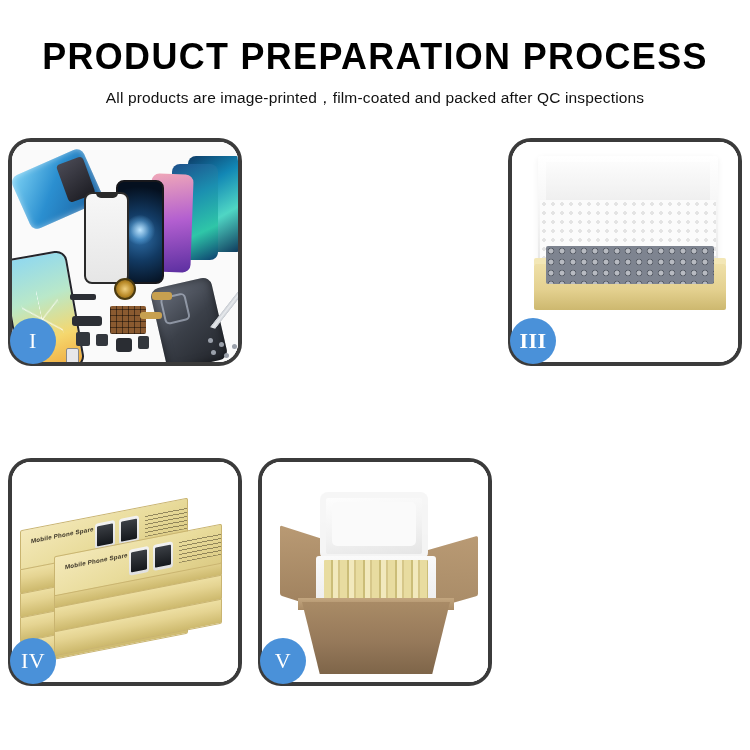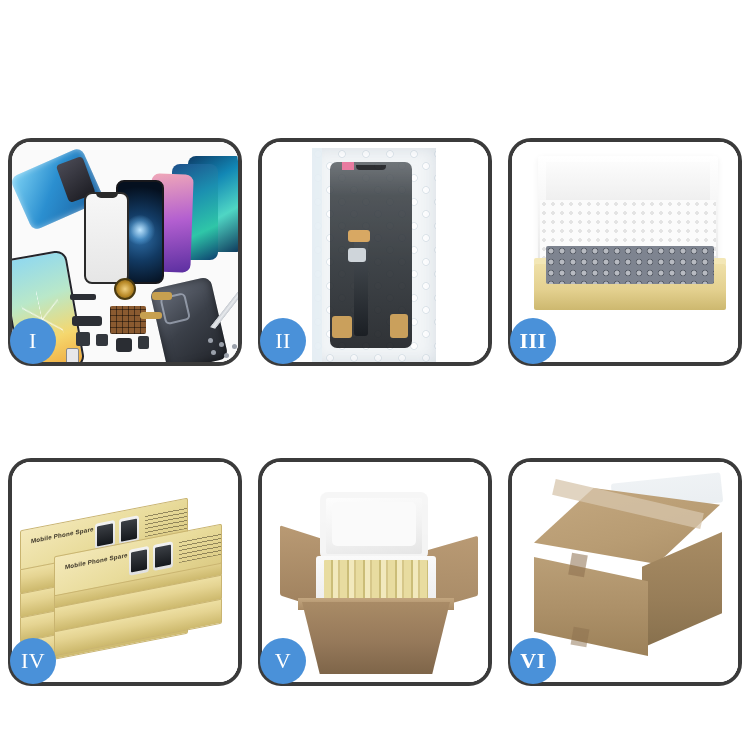--- a/index.html
+++ b/index.html
@@ -349,20 +349,24 @@
     position:absolute; left:100px; top:16px; width:110px; height:30px;
     background: linear-gradient(180deg, rgba(236,240,243,.85), rgba(214,222,228,.5));
     transform: rotate(-6deg); border-radius:3px;
   }
 </style>
 </head>
 <body>
 
 <div id="root">
 
+  <div class="header">
+    <div class="title">PRODUCT PREPARATION PROCESS</div>
+    <div class="subtitle">All products are image-printed，film-coated and packed after QC inspections</div>
+  </div>
 
   <div class="grid">
 
     <div class="panel r0 c0">
       <div class="panel-clip">
         <div class="p1">
           <div class="ph ph-blue"></div>
           <div class="ph ph-wide"></div>
           <div class="ph ph-teal"></div>
           <div class="ph ph-purple"></div>
@@ -389,37 +393,20 @@
               <i style="left:11px;top:4px"></i>
             <i style="left:3px;top:12px"></i>
               <i style="left:16px;top:15px"></i>
             <i style="left:24px;top:6px"></i>
           </div>
         </div>
       </div>
       <div class="badge">I</div>
     </div>
 
-    <div class="panel r0 c1">
-      <div class="panel-clip">
-        <div class="p2">
-          <div class="bubblebag">
-            <span class="bagseam"></span>
-            <span class="lcd"></span>
-            <span class="flexstrip"></span>
-            <span class="conn-a"></span>
-            <span class="conn-b"></span>
-            <span class="conn-c"></span>
-            <span class="conn-d"></span>
-            <span class="pinktag"></span>
-          </div>
-        </div>
-      </div>
-      <div class="badge">II</div>
-    </div>
 
     <div class="panel r0 c2">
       <div class="panel-clip">
         <div class="p3">
           <div class="lid3"></div>
           <div class="foam3"></div>
           <div class="tray3-lip"></div>
           <div class="tray3">
             <span class="tray3-in"></span>
           </div>
@@ -475,29 +462,15 @@
           <div class="v-lid"></div>
           <div class="v-foam"></div>
           <div class="v-inner"></div>
           <div class="v-rim"></div>
           <div class="v-body"></div>
         </div>
       </div>
       <div class="badge">V</div>
     </div>
 
-    <div class="panel r1 c2">
-      <div class="panel-clip">
-        <div class="p6">
-          <div class="c-wrap"></div>
-          <div class="c-top2"></div>
-          <div class="c-tape"></div>
-          <div class="c-side"></div>
-          <div class="c-front"></div>
-          <div class="c-tab1"></div>
-          <div class="c-tab2"></div>
-        </div>
-      </div>
-      <div class="badge">VI</div>
-    </div>
 
   </div>
 </div>
 
 </body></html>

